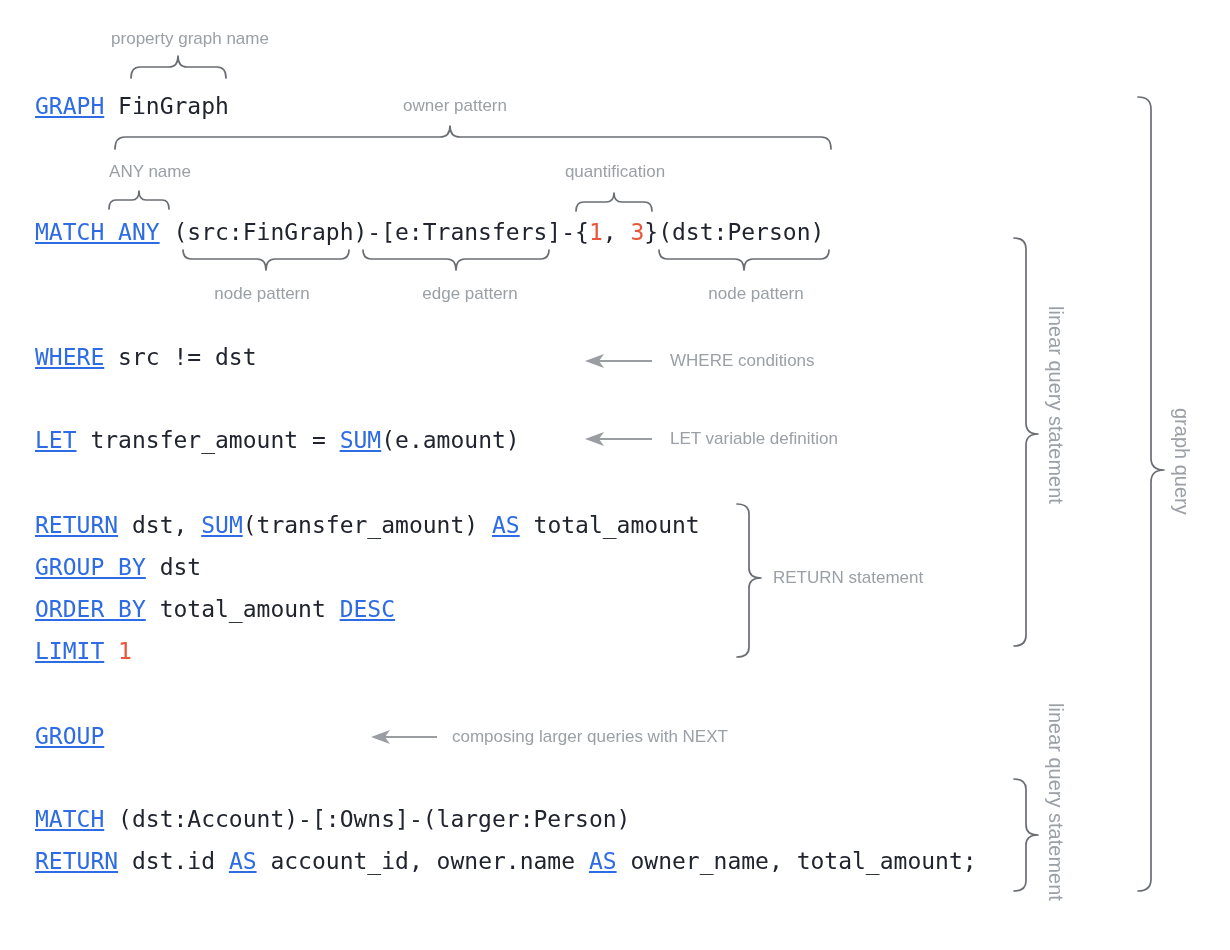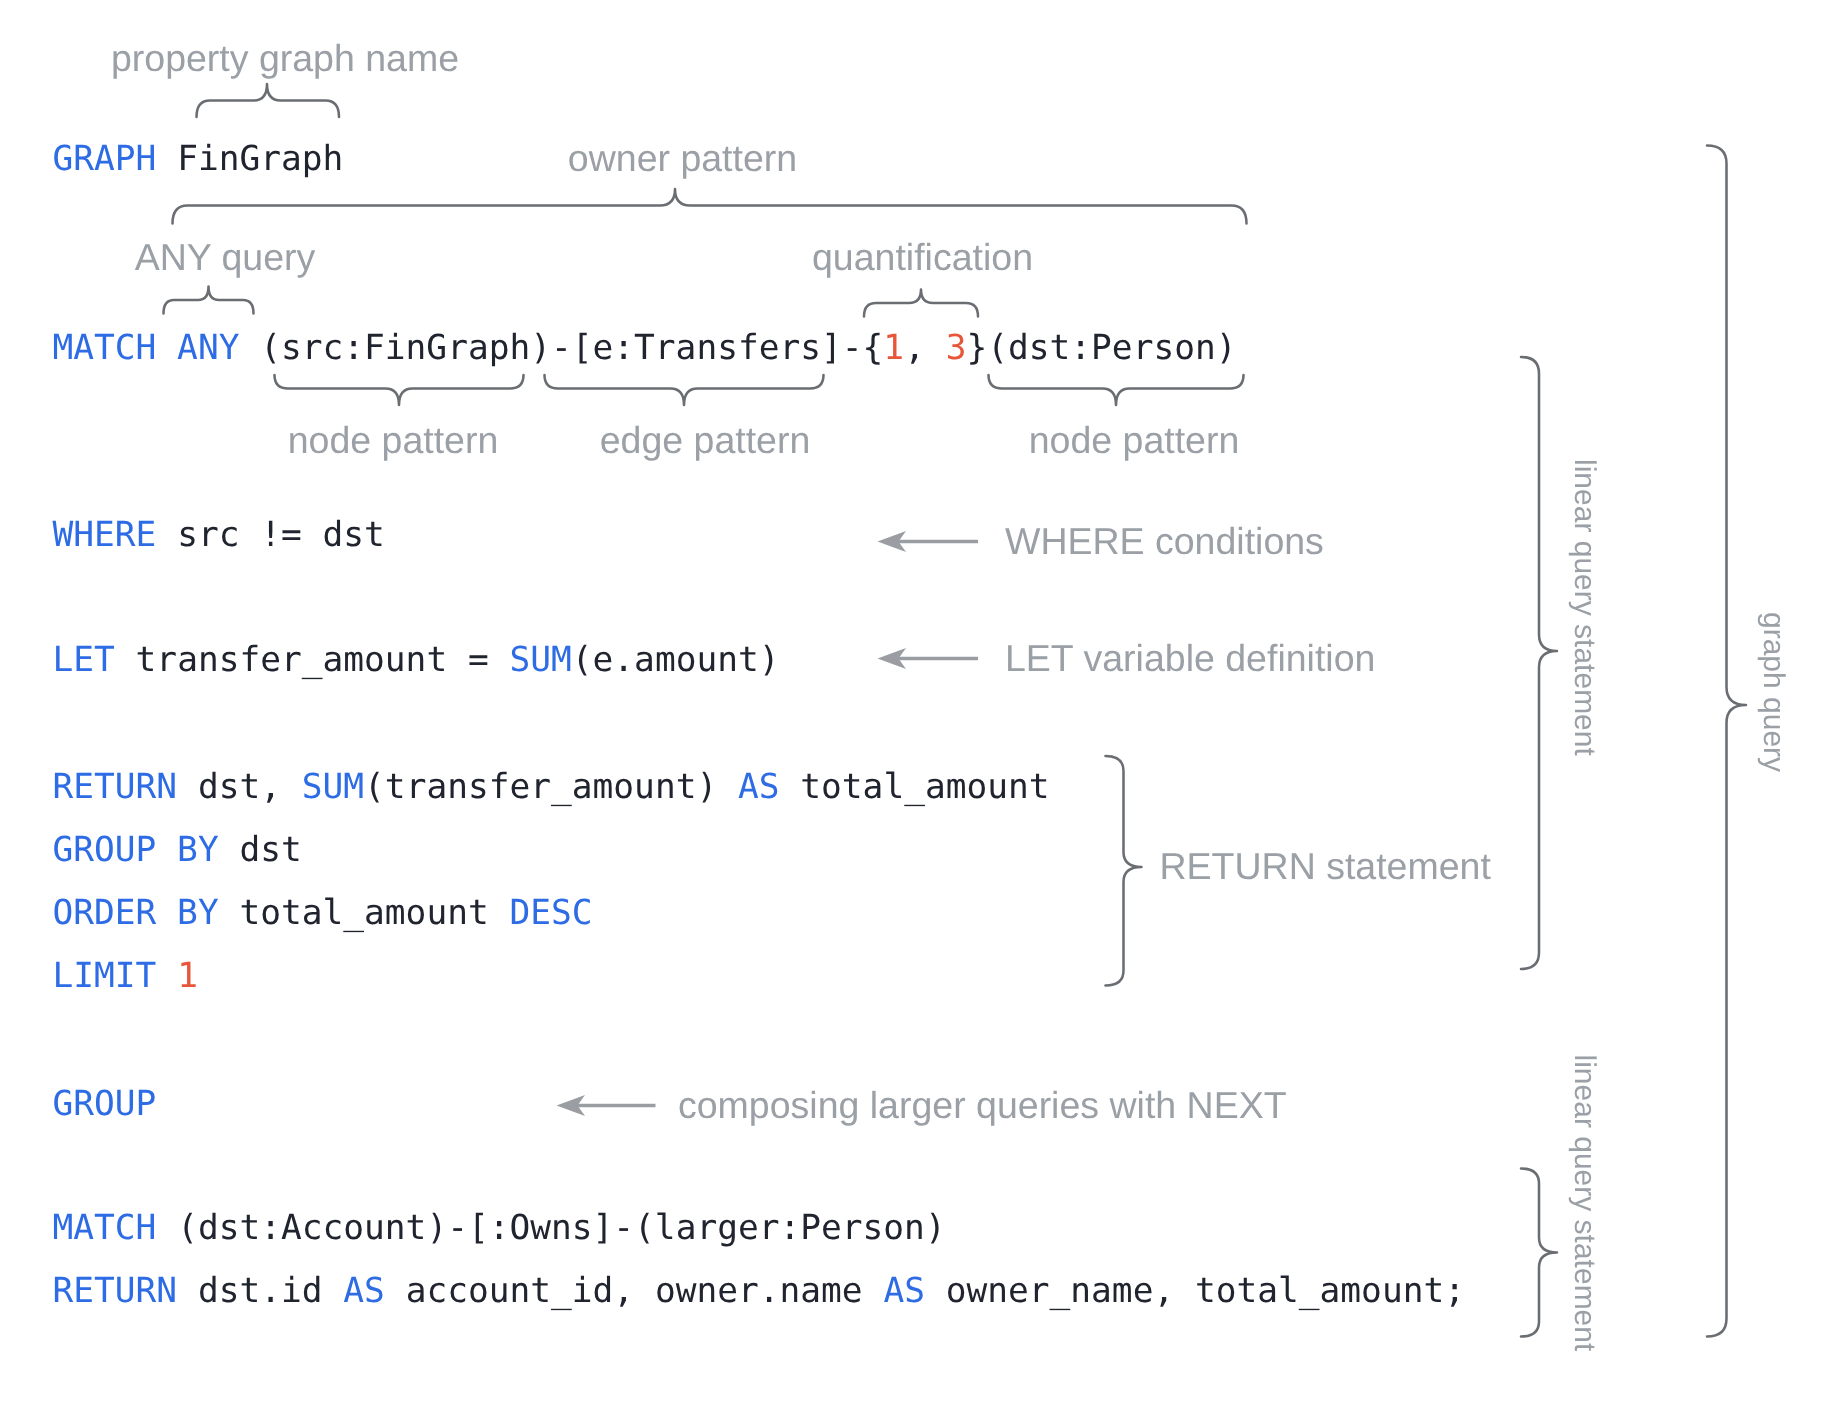--- a/index.html
+++ b/index.html
@@ -14,26 +14,26 @@
   }
   .svg-layer{position:absolute;left:0;top:0;width:1230px;height:950px;pointer-events:none;}
   .brace{stroke:var(--brace);fill:none;stroke-width:1.7;stroke-linecap:round;stroke-linejoin:round;}
   .arrow-shaft{stroke:var(--arrow);stroke-width:2.2;stroke-linecap:butt;}
   .arrow-head{fill:var(--arrow);stroke:none;}
   .code-line{
     position:absolute;left:35px;white-space:pre;
     font-family:"DejaVu Sans Mono", monospace;
     font-size:23px;line-height:23px;color:var(--code);
   }
-  .tok-kw{color:var(--keyword);}
+  .tok-kw{color:var(--keyword);text-decoration:underline;}
   .tok-pl{color:var(--code);}
   .tok-num{color:var(--number);}
   .anno{
     position:absolute;color:var(--annotation);
-    font-size:25px;line-height:20px;white-space:nowrap;
+    font-size:17px;line-height:20px;white-space:nowrap;
   }
   .anno.centered{transform:translateX(-50%);}
   .anno.vertical{
     writing-mode:vertical-rl;text-orientation:mixed;
     font-size:20px;line-height:20px;
   }
 </style>
 </head>
 <body>
 
@@ -74,21 +74,21 @@
 <div class="code-line" style="top:514px"><span class="tok-kw">RETURN</span><span class="tok-pl"> dst, </span><span class="tok-kw">SUM</span><span class="tok-pl">(transfer_amount) </span><span class="tok-kw">AS</span><span class="tok-pl"> total_amount</span></div>
 <div class="code-line" style="top:556px"><span class="tok-kw">GROUP BY</span><span class="tok-pl"> dst</span></div>
 <div class="code-line" style="top:598px"><span class="tok-kw">ORDER BY</span><span class="tok-pl"> total_amount </span><span class="tok-kw">DESC</span></div>
 <div class="code-line" style="top:640px"><span class="tok-kw">LIMIT</span><span class="tok-pl"> </span><span class="tok-num">1</span></div>
 <div class="code-line" style="top:725px"><span class="tok-kw">GROUP</span></div>
 <div class="code-line" style="top:808px"><span class="tok-kw">MATCH</span><span class="tok-pl"> (dst:Account)-[:Owns]-(larger:Person)</span></div>
 <div class="code-line" style="top:850px"><span class="tok-kw">RETURN</span><span class="tok-pl"> dst.id </span><span class="tok-kw">AS</span><span class="tok-pl"> account_id, owner.name </span><span class="tok-kw">AS</span><span class="tok-pl"> owner_name, total_amount;</span></div>
 
 <div class="anno centered" style="left:190px;top:29px">property graph name</div>
 <div class="anno centered" style="left:455px;top:96px">owner pattern</div>
-<div class="anno centered" style="left:150px;top:162px">ANY query</div>
+<div class="anno centered" style="left:150px;top:162px">ANY name</div>
 <div class="anno centered" style="left:615px;top:162px">quantification</div>
 <div class="anno centered" style="left:262px;top:284px">node pattern</div>
 <div class="anno centered" style="left:470px;top:284px">edge pattern</div>
 <div class="anno centered" style="left:756px;top:284px">node pattern</div>
 <div class="anno" style="left:670px;top:351px">WHERE conditions</div>
 <div class="anno" style="left:670px;top:429px">LET variable definition</div>
 <div class="anno" style="left:773px;top:568px">RETURN statement</div>
 <div class="anno" style="left:452px;top:727px">composing larger queries with NEXT</div>
 <div class="anno vertical" style="left:1046px;top:306px">linear query statement</div>
 <div class="anno vertical" style="left:1172px;top:408px">graph query</div>

